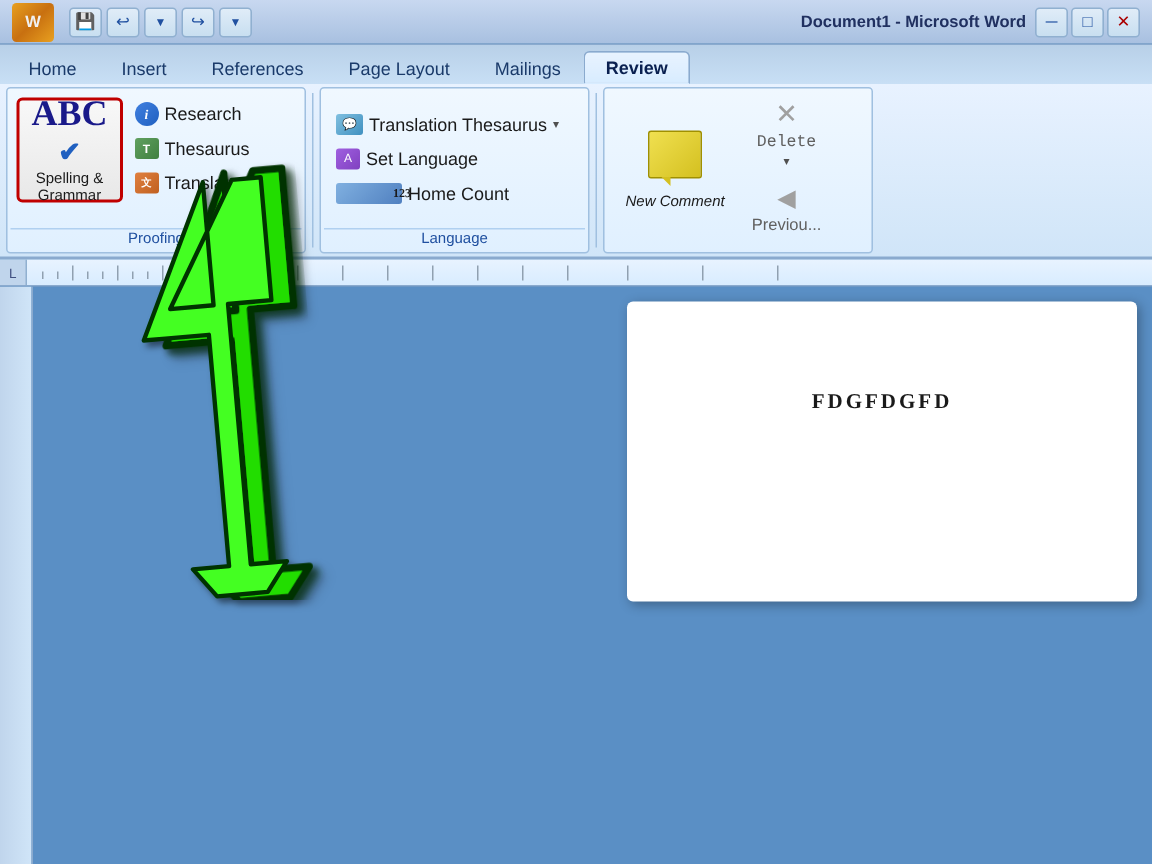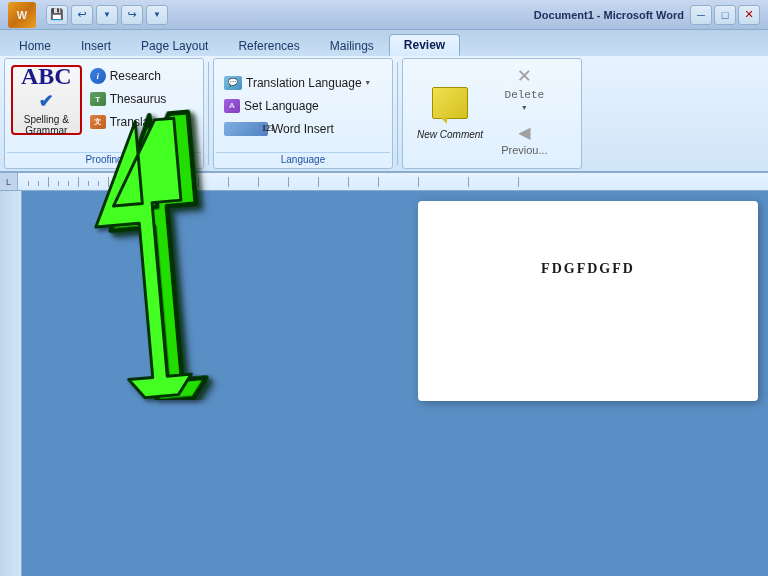--- a/index.html
+++ b/index.html
@@ -483,22 +483,22 @@
     <div class="tb-btn">□</div>
     <div class="tb-btn" style="color:#a00;">✕</div>
   </div>
 </div>
 
 <div class="ribbon">
 
   <div class="tab-bar">
     <div class="tab">Home</div>
     <div class="tab">Insert</div>
+    <div class="tab">References</div>
     <div class="tab">Page Layout</div>
-    <div class="tab">References</div>
     <div class="tab">Mailings</div>
     <div class="tab active">Review</div>
   </div>
 
   <div class="ribbon-content">
 
     <div class="ribbon-group proofing-group">
       <div class="ribbon-group-content">
 
         <div class="big-btn">
@@ -525,30 +525,30 @@
       <div class="ribbon-group-label">Proofing</div>
     </div>
 
     <div class="ribbon-sep"></div>
 
     <div class="ribbon-group translation-group">
       <div class="ribbon-group-content">
         <div class="small-btn-row">
           <div class="small-btn">
             <span class="translation-screentip-icon small-btn-icon">💬</span>
-            <span>Translation Language</span>
+            <span>Translation Thesaurus</span>
             <span class="divider-arrow">▾</span>
           </div>
           <div class="small-btn">
             <span class="set-language-icon small-btn-icon">A</span>
             <span>Set Language</span>
           </div>
           <div class="small-btn">
             <span class="word-count-icon small-btn-icon">123</span>
-            <span>Word Insert</span>
+            <span>Home Count</span>
           </div>
         </div>
       </div>
       <div class="ribbon-group-label">Language</div>
     </div>
 
     <div class="ribbon-sep"></div>
 
     <div class="ribbon-group comments-group">
       <div class="ribbon-group-content">

